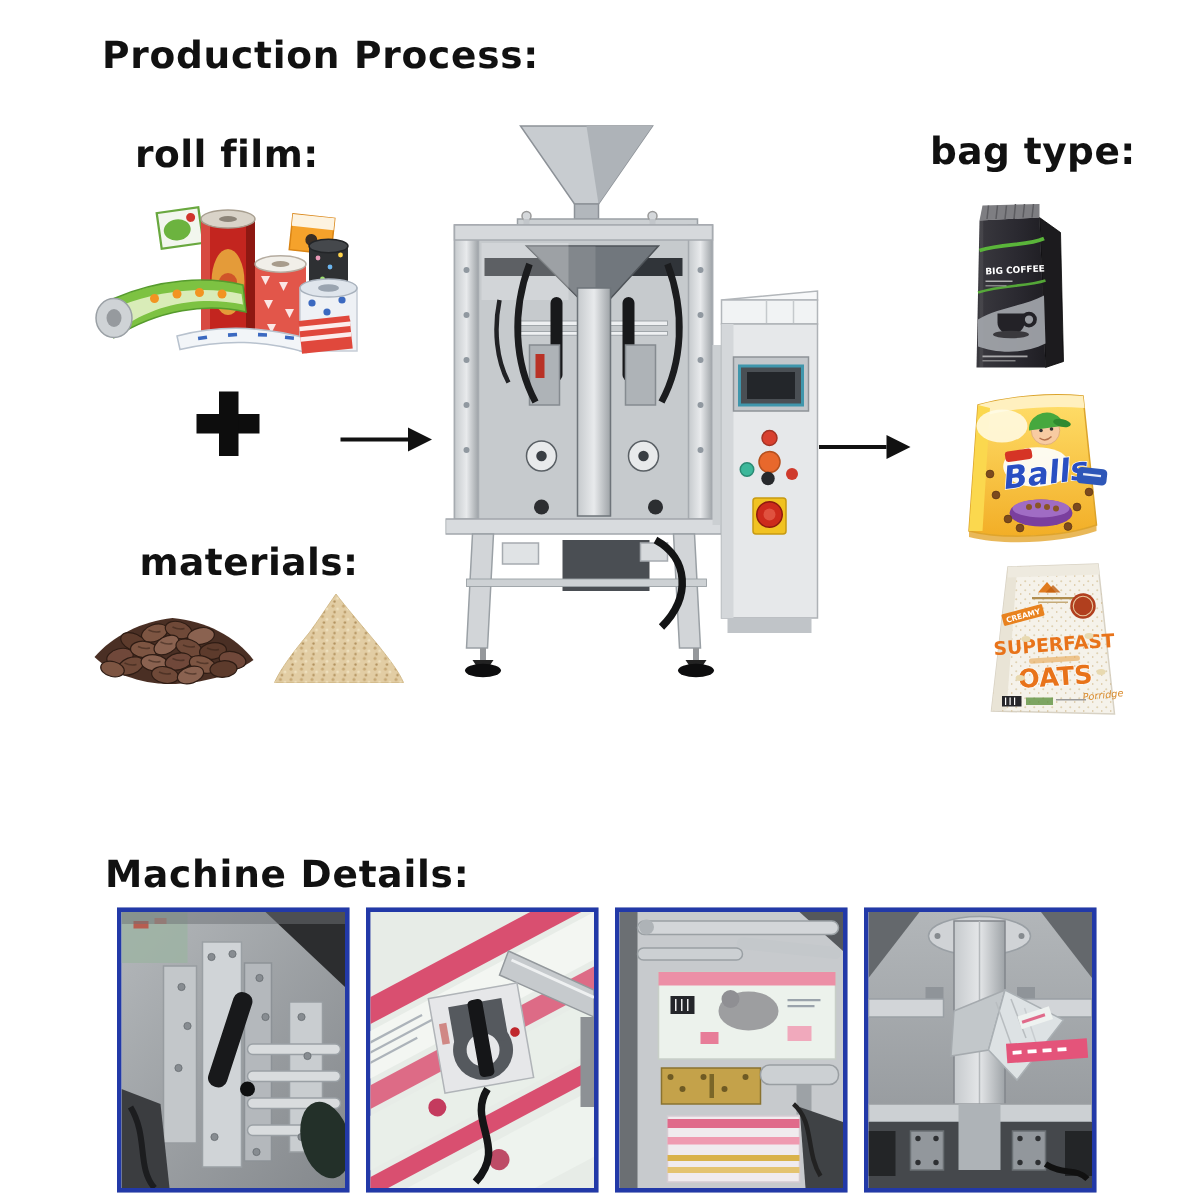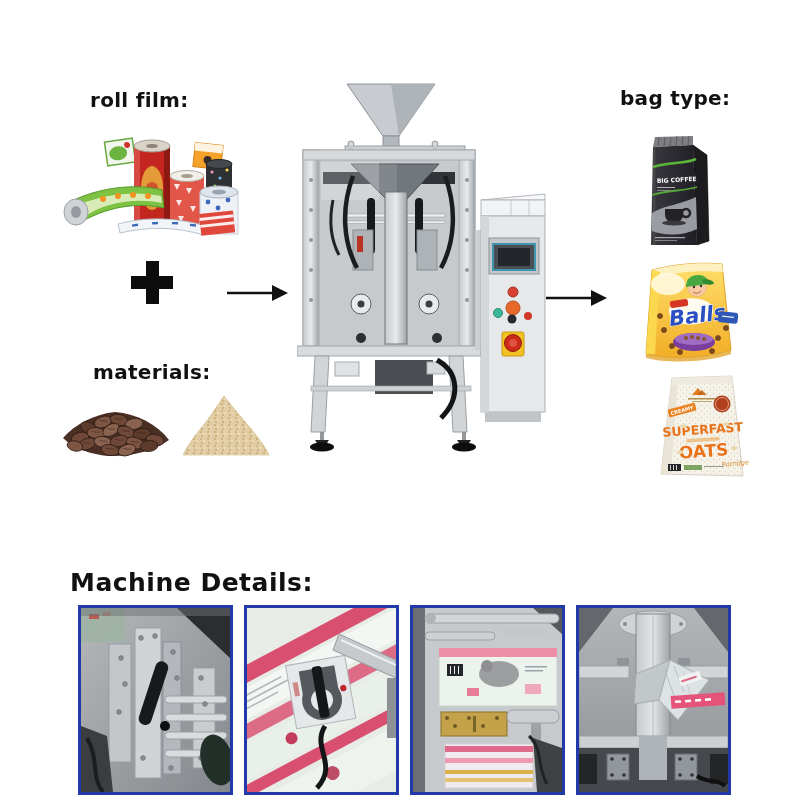--- a/index.html
+++ b/index.html
@@ -2,34 +2,35 @@
 <html><head>
 <meta charset="utf-8">
 <style>
   html,body { margin:0; padding:0; background:#ffffff; }
   .canvas {
     position:relative; width:800px; height:800px; background:#ffffff;
     font-family:"DejaVu Sans", sans-serif; color:#111; overflow:hidden;
   }
   .abs { position:absolute; }
   .title { font-size:25px; font-weight:600; letter-spacing:.5px; white-space:nowrap; }
-  .label { font-size:20px; font-weight:600; letter-spacing:.3px; white-space:nowrap; }
+  .label { font-size:25px; font-weight:600; letter-spacing:.3px; white-space:nowrap; }
   .plus-wrap { position:absolute; left:131px; top:261px; width:42px; height:43px; }
   .plus-h { position:absolute; left:0; top:15px; width:42px; height:13px; background:#0d0d0d; }
   .plus-v { position:absolute; left:14.5px; top:0; width:13px; height:43px; background:#0d0d0d; }
   .details-row { position:absolute; left:78px; top:605px; display:flex; gap:11px; }
   .photo-frame { width:149px; height:184px; border:3px solid #2239a8; background:#cfd3d6; }
   svg { display:block; }
   svg text { font-family:"DejaVu Sans", sans-serif; }
 </style>
 </head>
 <body>
 
 <div class="canvas">
 
+  <div class="abs title" style="left:68px; top:22px;">Production Process:</div>
   <div class="abs label" style="left:90px; top:88px;">roll film:</div>
   <div class="abs label" style="left:93px; top:360px;">materials:</div>
   <div class="abs title" style="left:70px; top:568px;">Machine Details:</div>
   <div class="abs label" style="left:620px; top:86px;">bag type:</div>
 
   <div class="plus-wrap" aria-label="+">
     <span class="plus-h"></span>
     <span class="plus-v"></span>
   </div>
 

